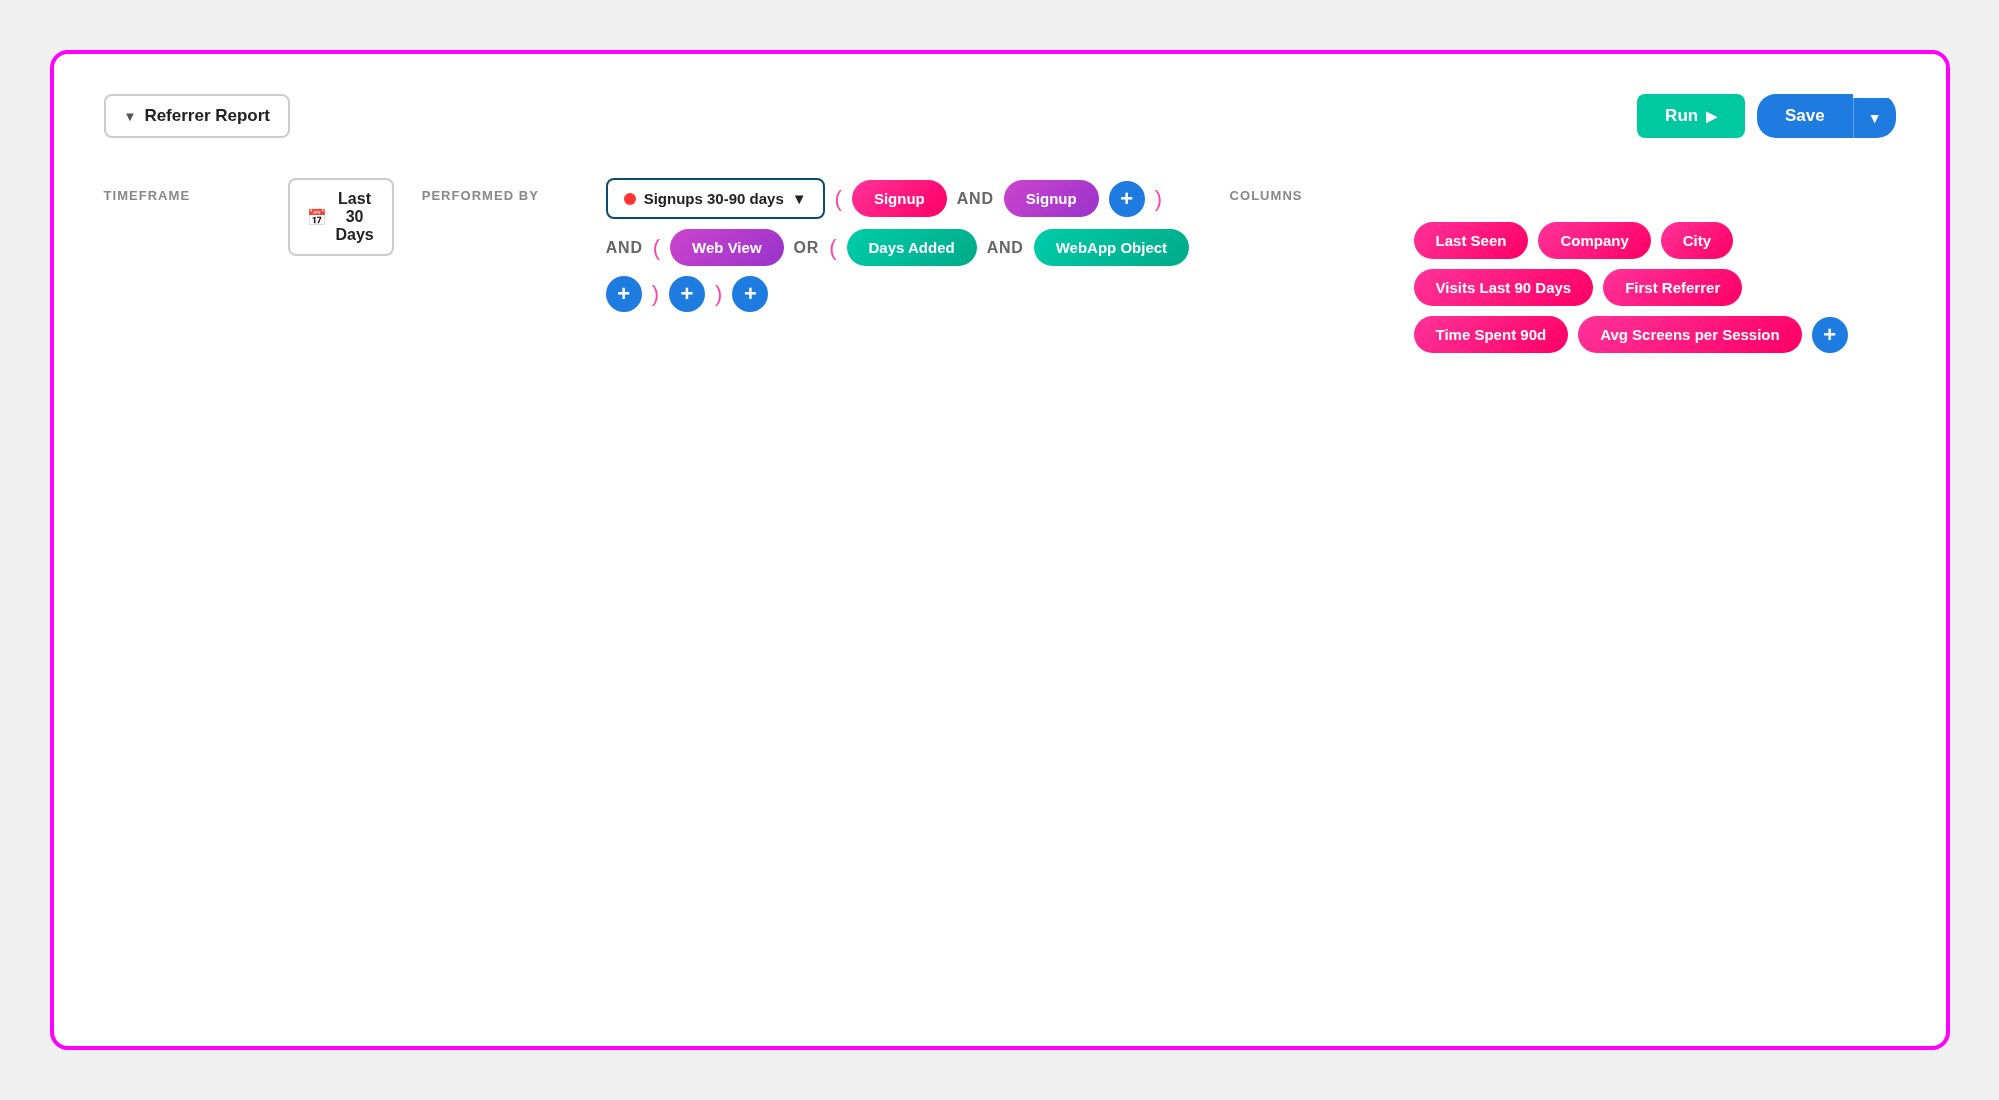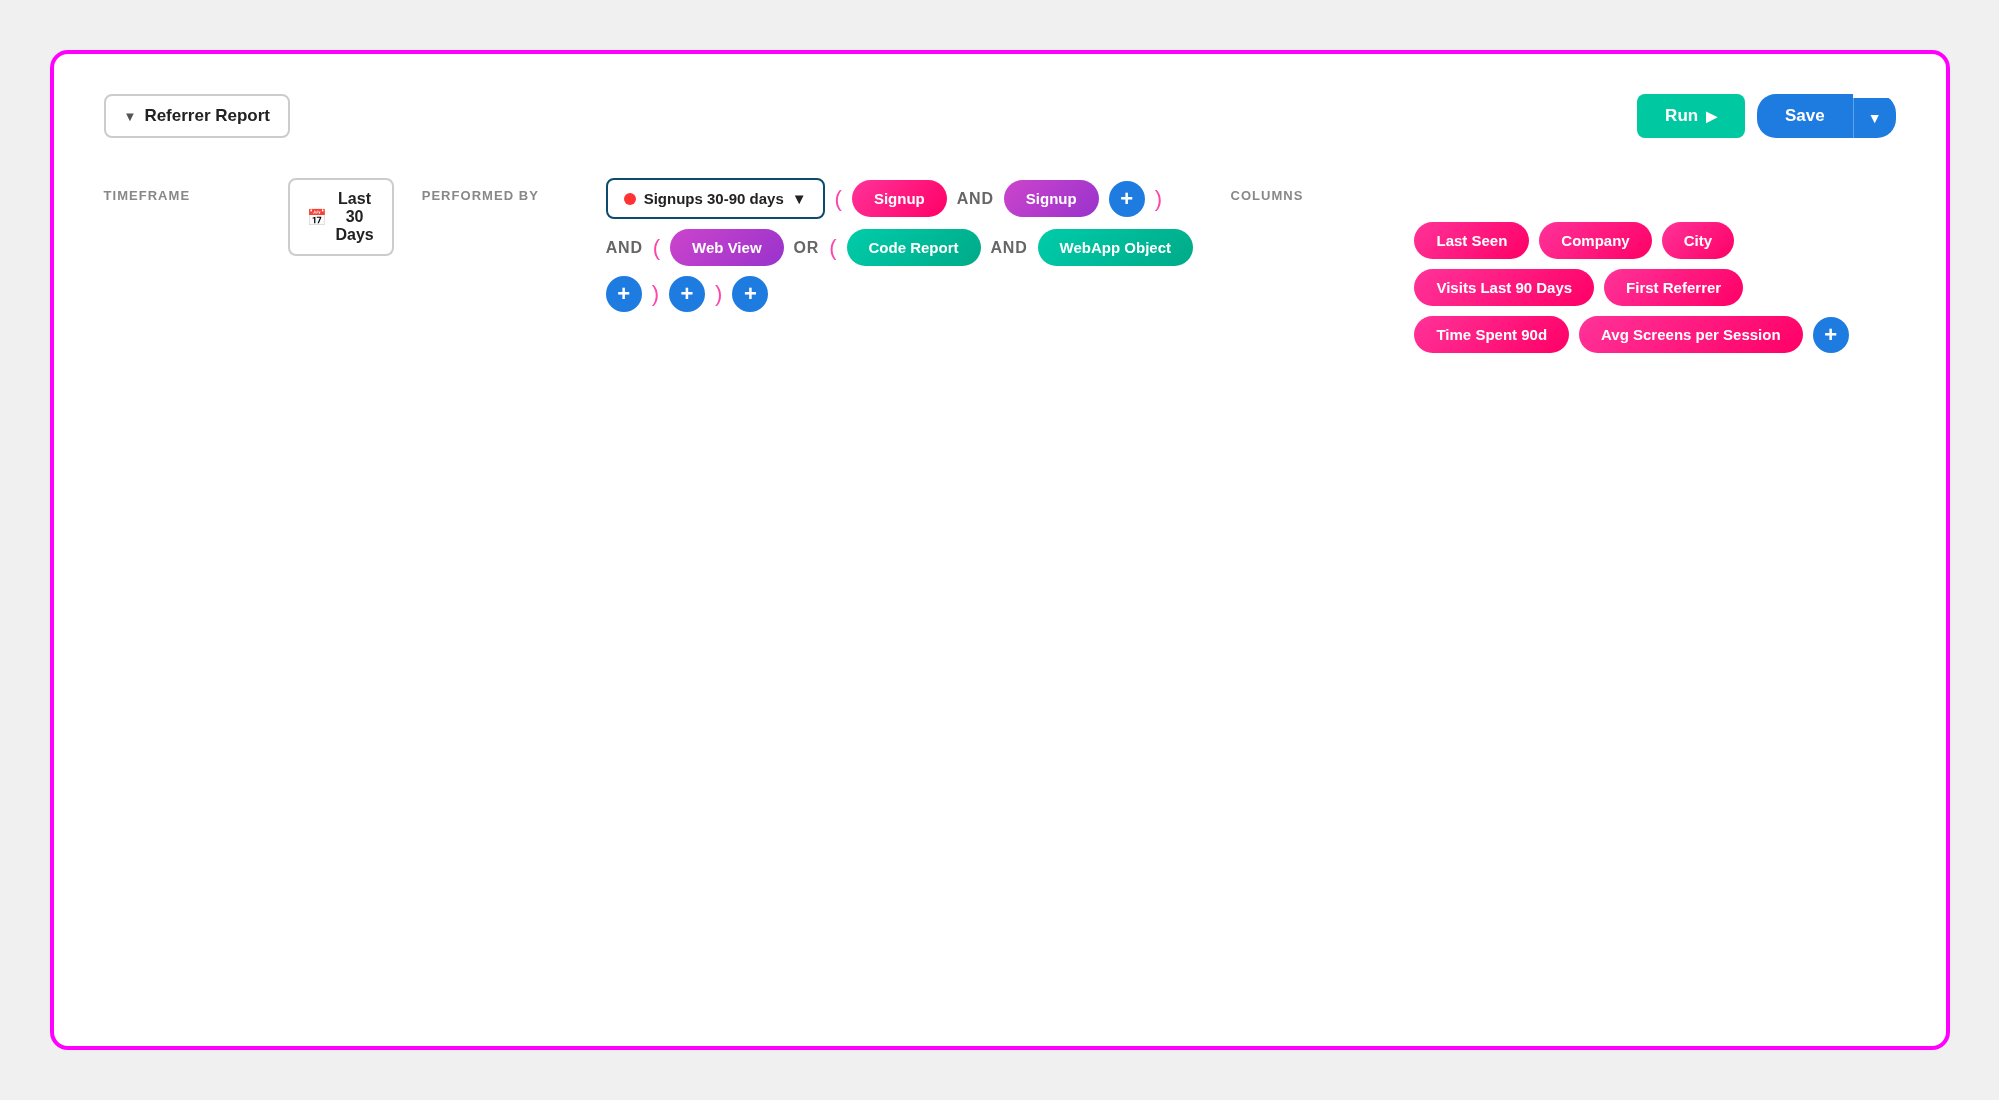--- a/index.html
+++ b/index.html
@@ -267,21 +267,21 @@
         <button class="pill-pink">Signup</button>
         <span class="operator-text">AND</span>
         <button class="pill-purple">Signup</button>
         <button class="add-btn">+</button>
         <span class="paren-text">)</span>
         <span class="operator-text">AND</span>
         <span class="paren-text">(</span>
         <button class="pill-purple">Web View</button>
         <span class="operator-text">OR</span>
         <span class="paren-text">(</span>
-        <button class="pill-teal">Code Report</button>
+        <button class="pill-teal">Days Added</button>
 
         <span class="operator-text">AND</span>
         <button class="pill-teal">WebApp Object</button>
         <button class="add-btn">+</button>
         <span class="paren-text">)</span>
         <button class="add-btn">+</button>
         <span class="paren-text">)</span>
         <button class="add-btn">+</button>
       </div>
     </div>

